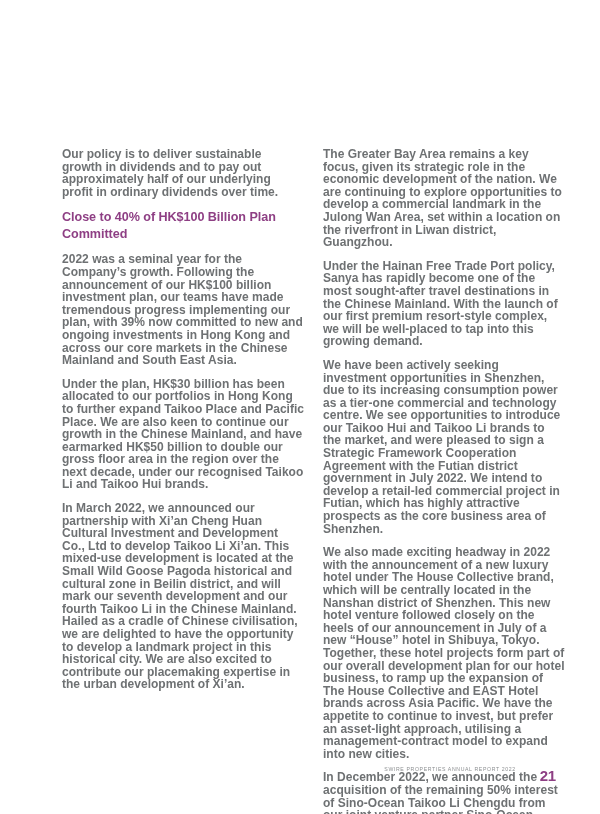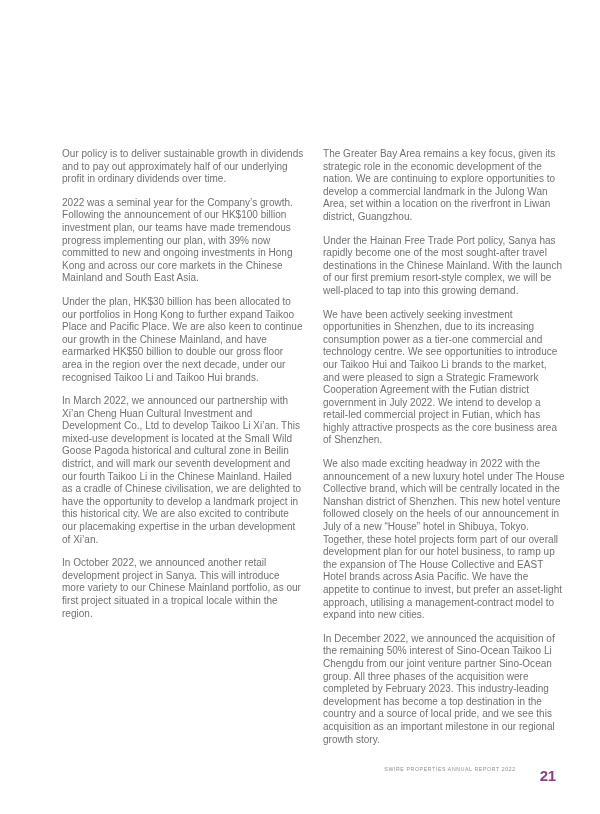--- a/index.html
+++ b/index.html
@@ -31,26 +31,26 @@
     gap: 19px;
   }
 
   .column {
     width: 242px;
     flex: 0 0 242px;
   }
 
   p.body-text {
     margin: 0 0 11px 0;
-    font-size: 10px;
+    font-size: 12px;
     line-height: 12.6px;
     color: #6e7173;
     letter-spacing: 0.02px;
     text-align: left;
-    font-weight: 400;
+    font-weight: 700;
   }
 
   p.body-text:last-child {
     margin-bottom: 0;
   }
 
   h2.section-heading {
     margin: 11px 0 11px 0;
     font-size: 12.6px;
     line-height: 16.5px;
@@ -97,24 +97,24 @@
 </style>
 </head>
 <body>
 
 <div class="page">
 
   <div class="content-area">
 
     <div class="column">
       <p class="body-text">Our policy is to deliver sustainable growth in dividends and to pay out approximately half of our underlying profit in ordinary dividends over time.</p>
+      <h2 class="section-heading">Close to 40% of HK$100 Billion Plan Committed</h2>
       <p class="body-text">2022 was a seminal year for the Company’s growth. Following the announcement of our HK$100 billion investment plan, our teams have made tremendous progress implementing our plan, with 39% now committed to new and ongoing investments in Hong Kong and across our core markets in the Chinese Mainland and South East Asia.</p>
       <p class="body-text">Under the plan, HK$30 billion has been allocated to our portfolios in Hong Kong to further expand Taikoo Place and Pacific Place. We are also keen to continue our growth in the Chinese Mainland, and have earmarked HK$50 billion to double our gross floor area in the region over the next decade, under our recognised Taikoo Li and Taikoo Hui brands.</p>
       <p class="body-text">In March 2022, we announced our partnership with Xi’an Cheng Huan Cultural Investment and Development Co., Ltd to develop Taikoo Li Xi’an. This mixed-use development is located at the Small Wild Goose Pagoda historical and cultural zone in Beilin district, and will mark our seventh development and our fourth Taikoo Li in the Chinese Mainland. Hailed as a cradle of Chinese civilisation, we are delighted to have the opportunity to develop a landmark project in this historical city. We are also excited to contribute our placemaking expertise in the urban development of Xi’an.</p>
-      <p class="body-text">In October 2022, we announced another retail development project in Sanya. This will introduce more variety to our Chinese Mainland portfolio, as our first project situated in a tropical locale within the region.</p>
     </div>
 
     <div class="column">
       <p class="body-text">The Greater Bay Area remains a key focus, given its strategic role in the economic development of the nation. We are continuing to explore opportunities to develop a commercial landmark in the Julong Wan Area, set within a location on the riverfront in Liwan district, Guangzhou.</p>
       <p class="body-text">Under the Hainan Free Trade Port policy, Sanya has rapidly become one of the most sought-after travel destinations in the Chinese Mainland. With the launch of our first premium resort-style complex, we will be well-placed to tap into this growing demand.</p>
       <p class="body-text">We have been actively seeking investment opportunities in Shenzhen, due to its increasing consumption power as a tier-one commercial and technology centre. We see opportunities to introduce our Taikoo Hui and Taikoo Li brands to the market, and were pleased to sign a Strategic Framework Cooperation Agreement with the Futian district government in July 2022. We intend to develop a retail-led commercial project in Futian, which has highly attractive prospects as the core business area of Shenzhen.</p>
       <p class="body-text">We also made exciting headway in 2022 with the announcement of a new luxury hotel under The House Collective brand, which will be centrally located in the Nanshan district of Shenzhen. This new hotel venture followed closely on the heels of our announcement in July of a new “House” hotel in Shibuya, Tokyo. Together, these hotel projects form part of our overall development plan for our hotel business, to ramp up the expansion of The House Collective and EAST Hotel brands across Asia Pacific. We have the appetite to continue to invest, but prefer an asset-light approach, utilising a management-contract model to expand into new cities.</p>
       <p class="body-text">In December 2022, we announced the acquisition of the remaining 50% interest of Sino-Ocean Taikoo Li Chengdu from our joint venture partner Sino-Ocean group. All three phases of the acquisition were completed by February 2023. This industry-leading development has become a top destination in the country and a source of local pride, and we see this acquisition as an important milestone in our regional growth story.</p>
     </div>
 

